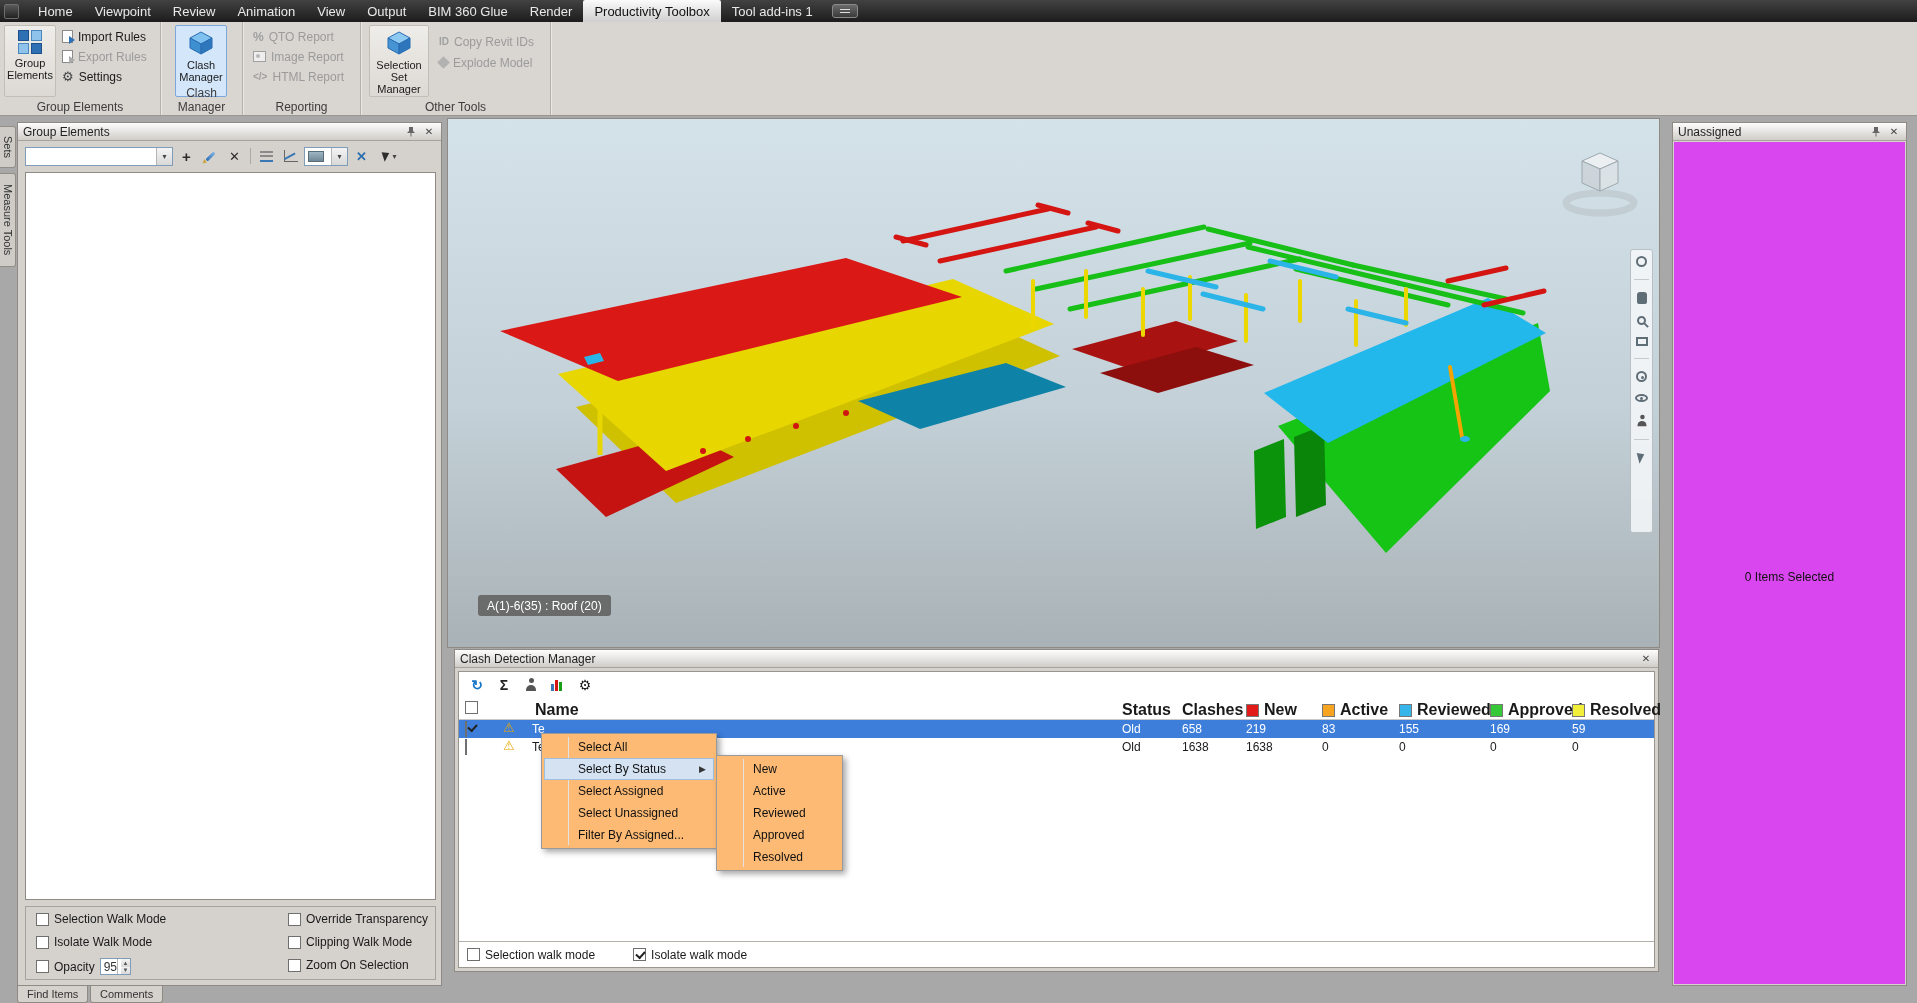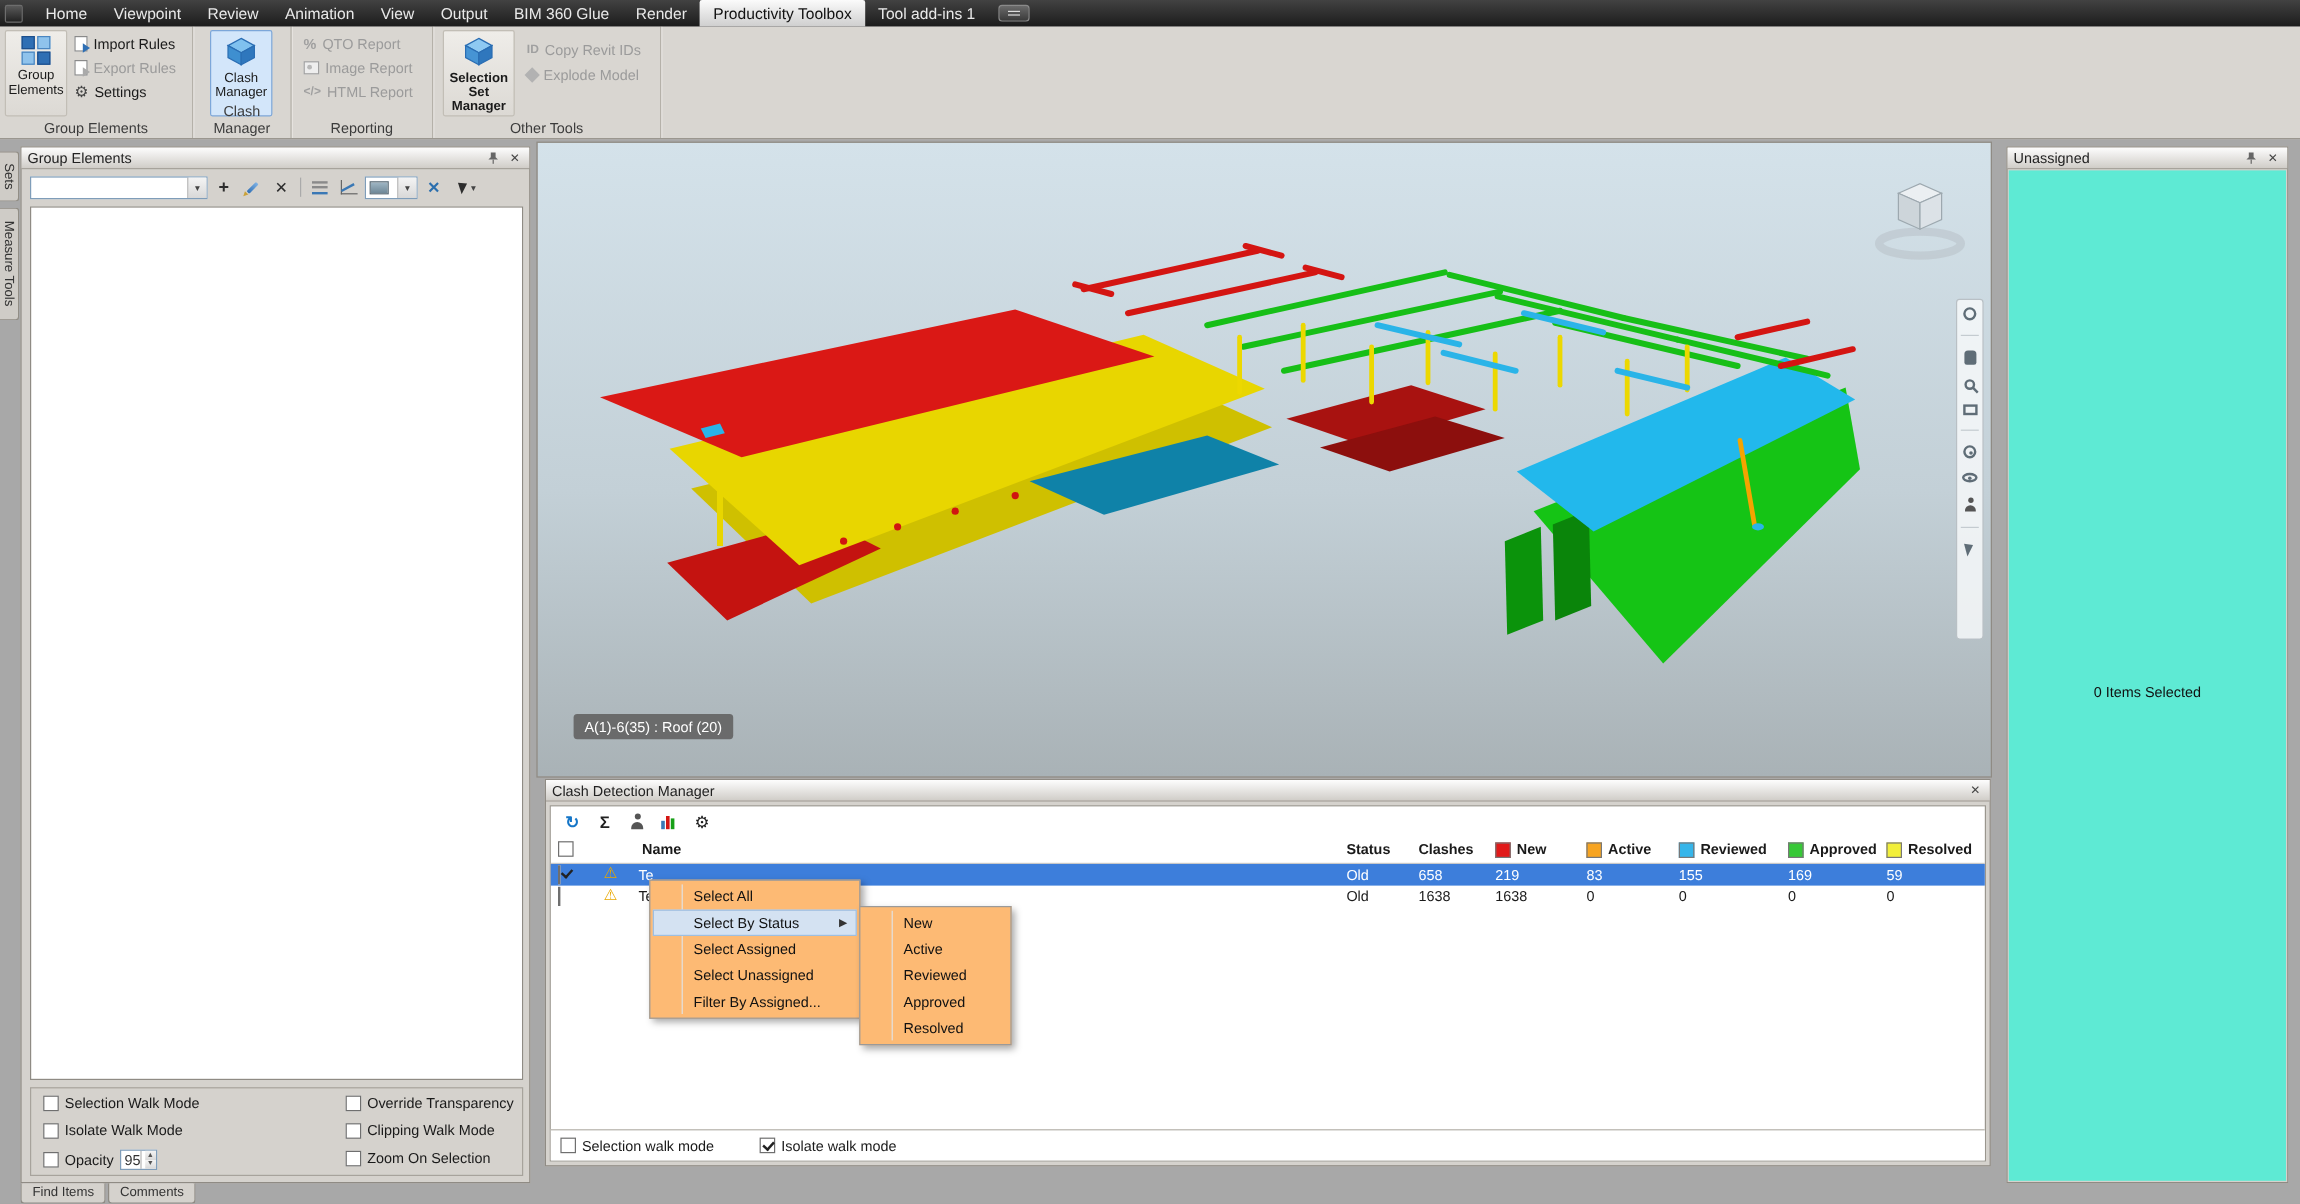--- a/index.html
+++ b/index.html
@@ -88,36 +88,36 @@
   .nav-hand{width:10px;height:12px;background:#5f6d77;border-radius:3px 3px 2px 2px;}
   .nav-zoom{width:9px;height:9px;border:2px solid #5f6d77;border-radius:50%;position:relative;}
   .nav-zoom::after{content:"";position:absolute;width:6px;height:2px;background:#5f6d77;transform:rotate(45deg);right:-5px;bottom:-3px;}
   .nav-rect{width:12px;height:9px;border:2px solid #5f6d77;}
   .nav-eye{width:13px;height:8px;border:2px solid #5f6d77;border-radius:50%;position:relative;}
   .nav-eye::after{content:"";position:absolute;left:3px;top:1px;width:3px;height:3px;border-radius:50%;background:#5f6d77;}
   .nav-cursor{width:0;height:0;border-left:7px solid #5f6d77;border-top:3px solid transparent;border-bottom:8px solid transparent;transform:rotate(-15deg);}
 
   
   #props{left:1672px;top:122px;width:235px;height:864px;}
-  .propbody{position:absolute;left:1px;top:19px;right:1px;bottom:1px;background:#5eead4;}
+  .propbody{position:absolute;left:1px;top:19px;right:1px;bottom:1px;background:#d946ef;}
   .propempty{position:absolute;top:428px;width:100%;text-align:center;font-size:12px;color:#111;}
 
   
   #clash{left:454px;top:649px;width:1205px;height:323px;}
   .ccontent{position:absolute;left:3px;top:21px;right:3px;bottom:3px;background:#fff;border:1px solid #9a968e;}
   .ctoolbar{height:25px;display:flex;align-items:center;gap:9px;padding:0 9px;}
   .cicon{width:18px;height:18px;display:flex;align-items:center;justify-content:center;font-size:14px;cursor:default;}
   .refresh{color:#1576c8;font-weight:bold;}
   .sigma{color:#222;font-weight:bold;}
   .person{width:12px;height:13px;position:relative;}
   .person::before{content:"";position:absolute;left:3.5px;top:0;width:5px;height:5px;border-radius:50%;background:#555;}
   .person::after{content:"";position:absolute;left:1px;bottom:0;width:10px;height:6px;border-radius:5px 5px 0 0;background:#555;}
   .charticon{width:14px;height:12px;display:flex;align-items:flex-end;gap:1px;}
   .charticon i{display:block;width:3px;}
-  .thead{position:relative;height:23px;border-bottom:1px solid #c8c8c8;font-weight:bold;font-size:12px;}
+  .thead{position:relative;height:23px;border-bottom:1px solid #c8c8c8;font-weight:bold;font-size:16px;}
   .hcell{position:absolute;top:4px;display:flex;align-items:center;gap:5px;}
   .swatch{width:13px;height:13px;border:1px solid #777;flex:none;}
   .trow{position:relative;height:18px;font-size:12px;}
   .trow.selected{background:#3d7edb;color:#fff;}
   .rcell{position:absolute;top:2px;}
   .col-cb{left:6px;}
   .col-warn{left:44px;top:1px;}
   .col-name{left:73px;}
   .col-status{left:663px;}
   .col-clashes{left:723px;}
@@ -212,21 +212,21 @@
       </div>
       <div class="smallbtn disabled">
         <span class="htmlicon">&lt;/&gt;</span>
         <span>HTML Report</span>
       </div>
     </div>
     <div class="glabel">Reporting</div>
   </div>
 
   <div class="rgroup" style="left:361px;width:190px;">
-    <div class="bigbtn" style="left:8px;width:60px;font-weight:bold;">
+    <div class="bigbtn" style="left:8px;width:60px;">
       <svg width="26" height="26" viewBox="0 0 26 26">
           <polygon points="13,2 24,8 13,14 2,8" fill="#8ec9f2" stroke="#2a6db3"></polygon>
           <polygon points="2,8 13,14 13,24 2,18" fill="#4694d4" stroke="#2a6db3"></polygon>
           <polygon points="24,8 24,18 13,24 13,14" fill="#2f77bd" stroke="#2a6db3"></polygon>
         </svg>
       <span class="blabel">Selection Set Manager</span>
     </div>
     <div class="smallcol" style="left:78px;top:10px;gap:2px;">
       <div class="smallbtn disabled">
         <span class="idicon">ID</span>

